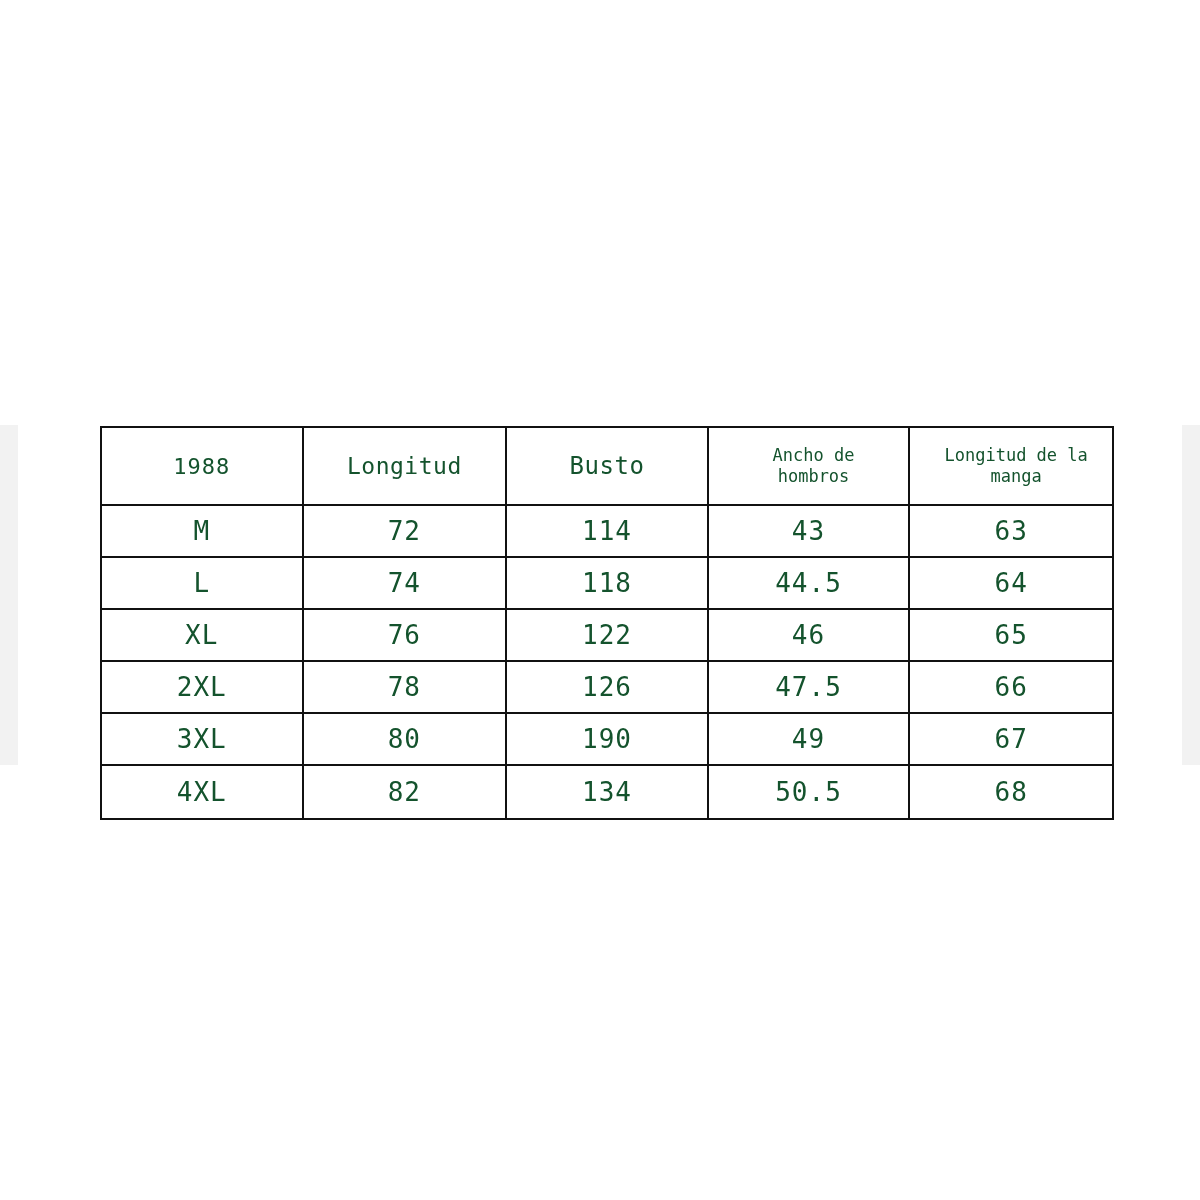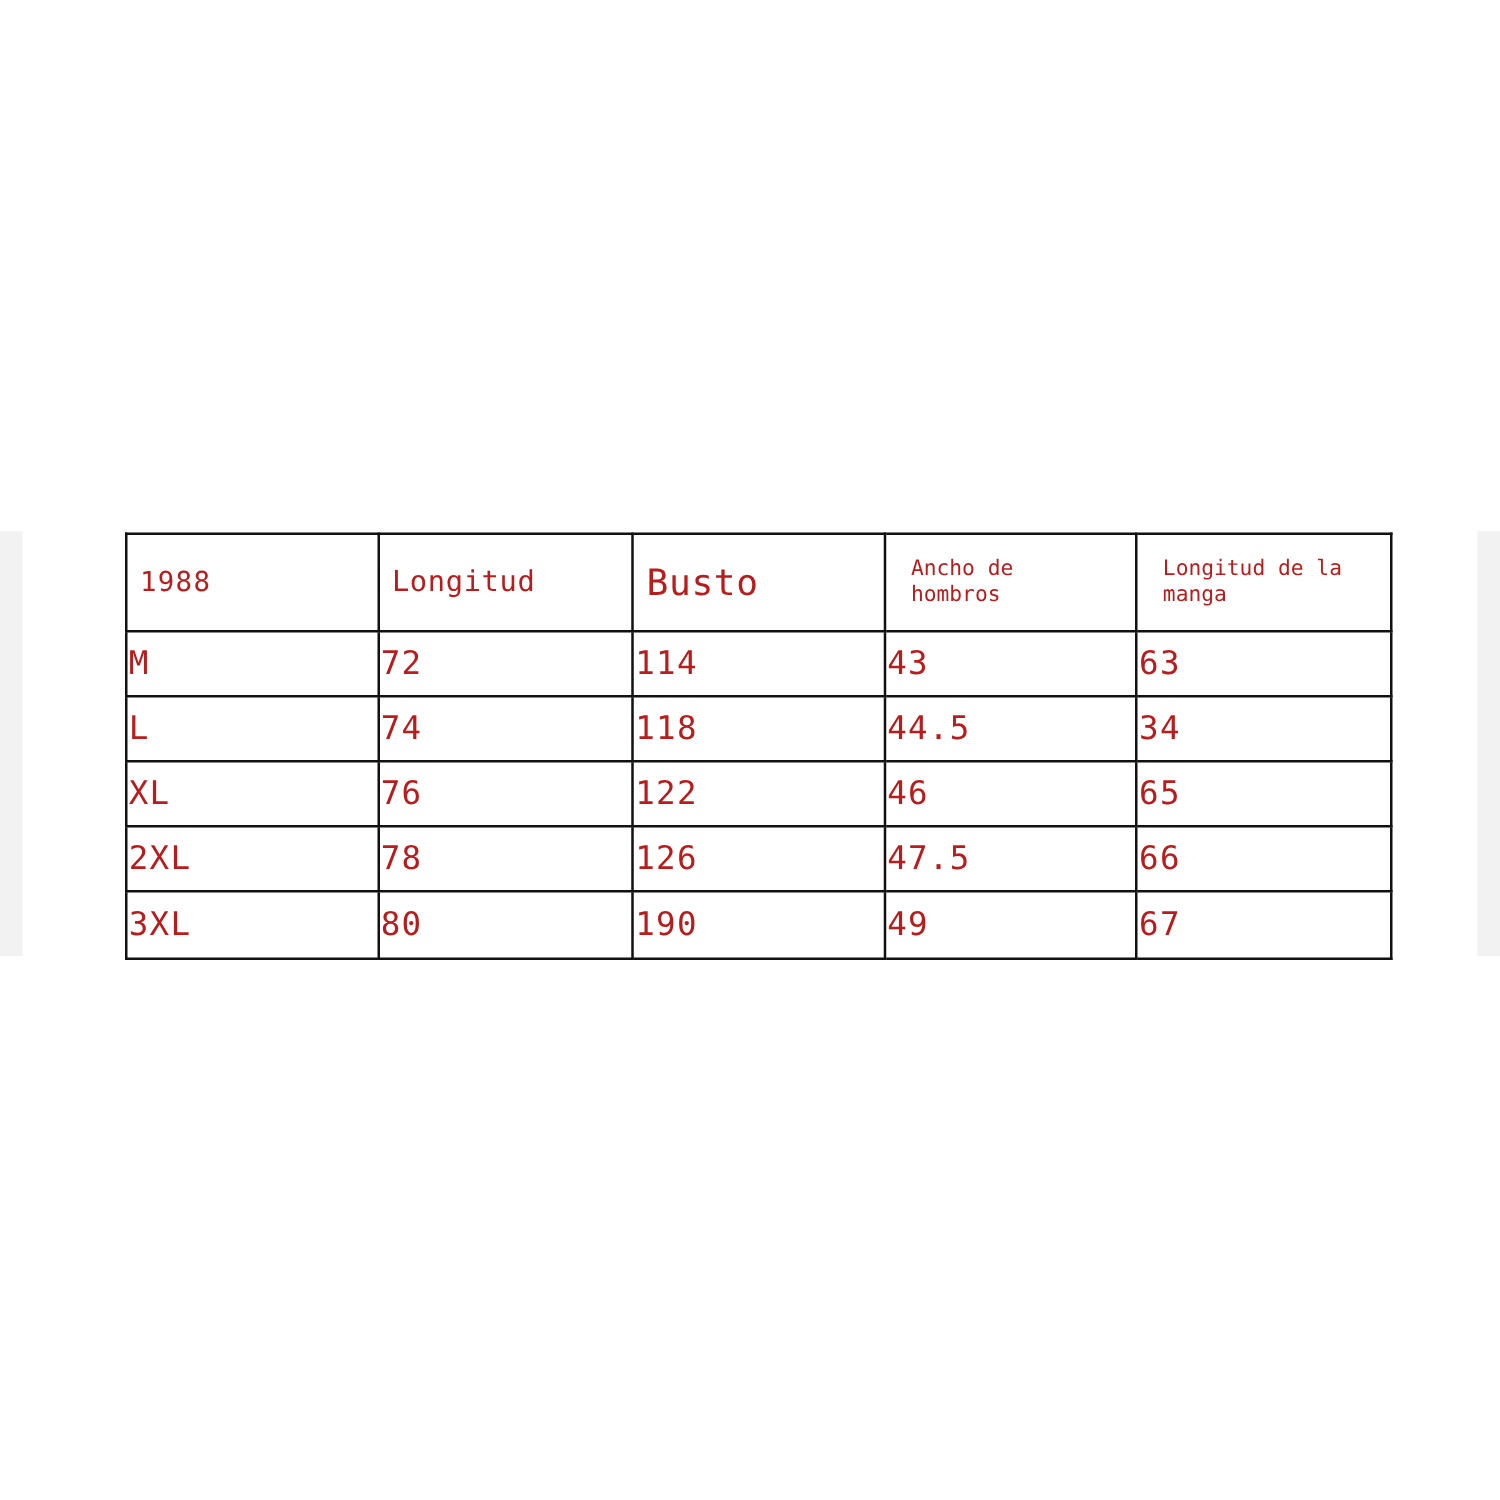--- a/index.html
+++ b/index.html
@@ -49,23 +49,23 @@
     left: 100px;
     top: 426px;
     width: 1014px;
     border-collapse: collapse;
     table-layout: fixed;
     background: #ffffff;
   }
   table.size-table td,
   table.size-table th {
     border: 2px solid #111111;
-    text-align: left;
+    text-align: center;
     vertical-align: middle;
-    color: #b91c1c;
+    color: #14532d;
     font-family: "DejaVu Sans Mono", monospace;
     font-weight: normal;
   }
   
   col.c0 { width: 186px; }
   col.c1 { width: 188px; }
   col.c2 { width: 186px; }
   col.c3 { width: 186px; }
   col.c4 { width: 188px; }
 
@@ -81,21 +81,21 @@
     font-size: 22px;
     color: #ededed;
     letter-spacing: 1px;
   }
   th.h-longitud {
     font-size: 23px;
     letter-spacing: 0.5px;
     border-radius: 28px;
   }
   th.h-busto {
-    font-size: 29px;
+    font-size: 24px;
     letter-spacing: 0.5px;
   }
   th.h-hombros {
     font-size: 17px;
     line-height: 1.25;
     text-align: left;
     padding-left: 20px;
     margin-left: 21px;
   }
   th.h-manga {
@@ -152,21 +152,21 @@
         <td>72</td>
         <td>114</td>
         <td>43</td>
         <td>63</td>
       </tr>
       <tr>
         <td>L</td>
         <td>74</td>
         <td>118</td>
         <td>44.5</td>
-        <td>34</td>
+        <td>64</td>
       </tr>
       <tr>
         <td>XL</td>
         <td>76</td>
         <td>122</td>
         <td>46</td>
         <td>65</td>
       </tr>
       <tr>
         <td>2XL</td>
@@ -175,16 +175,23 @@
         <td>47.5</td>
         <td>66</td>
       </tr>
       <tr>
         <td>3XL</td>
         <td>80</td>
         <td>190</td>
         <td>49</td>
         <td>67</td>
       </tr>
+      <tr>
+        <td>4XL</td>
+        <td>82</td>
+        <td>134</td>
+        <td>50.5</td>
+        <td>68</td>
+      </tr>
     </tbody>
   </table>
 
 </div>
 
 </body></html>

